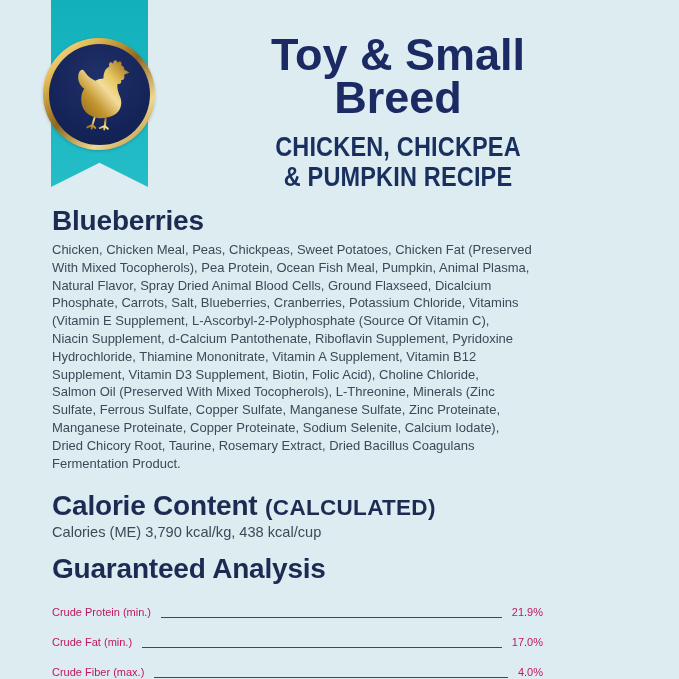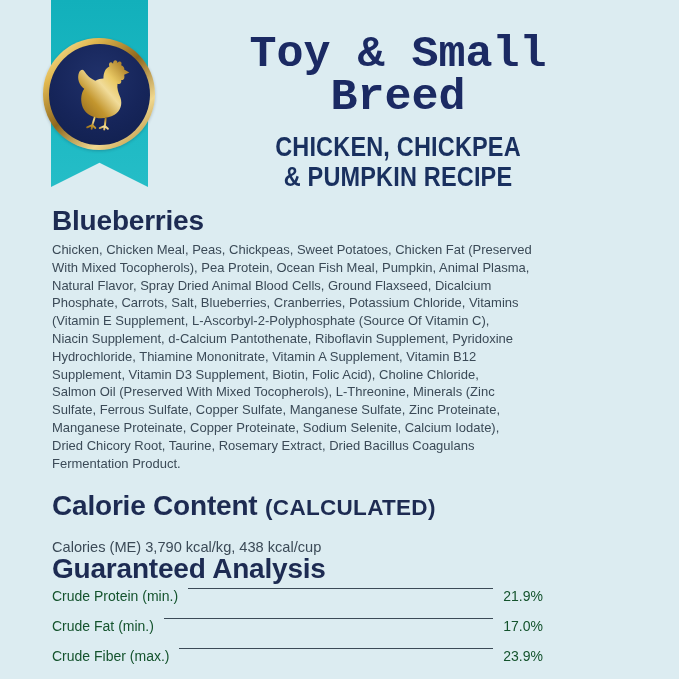--- a/index.html
+++ b/index.html
@@ -28,21 +28,21 @@
   .medallion-inner {
     width:101px; height:101px; border-radius:50%;
     background:radial-gradient(circle at 50% 32%, #20316a 0%, #16255a 55%, #101f4c 100%);
     display:flex; align-items:center; justify-content:center;
   }
   .hen-svg { width:74px; height:74px; }
 
   
   .header-block { position:absolute; left:148px; top:33px; width:500px; text-align:center; }
   .title {
-    font-family:Liberation Mono, monospace; font-weight:700;
+    font-family:Liberation Sans, sans-serif; font-weight:700;
     font-size:45px; line-height:43px; color:#1b2a63;
   }
   .subtitle {
     margin-top:13px; font-weight:700; font-size:27px; line-height:30px;
     color:#19305f; letter-spacing:.2px;
     transform:scaleX(.87); transform-origin:50% 0;
   }
 
   
   .sec-heading {
@@ -52,26 +52,26 @@
   }
   #ingredients-heading { top:204px; }
   .ingredients-lines {
     position:absolute; left:52px; top:241px; width:600px;
     font-size:13px; line-height:17.8px; color:#3b4a57;
   }
   #calorie-heading { top:489px; }
   .heading-qualifier { font-size:22.5px; font-weight:700; letter-spacing:.3px; }
   #calorie-body {
     position:absolute; left:52px; top:523px; width:560px;
-    font-size:14.6px; line-height:18px; color:#3b4a57;margin-top:15px;
+    font-size:14.6px; line-height:18px; color:#3b4a57;
   }
   #guaranteed-heading { top:552px; }
 
   .ga-rows { position:absolute; left:52px; top:588px; width:491px; }
-  .ga-row { display:flex; align-items:flex-start; height:30px; font-size:14px; color:#14532d; }
+  .ga-row { display:flex; align-items:flex-end; height:30px; font-size:11px; color:#be185d; }
   .ga-leader { flex:1; border-top:1.5px solid #3b4a57; margin:0 10px; height:0; }
   .ga-value { white-space:nowrap; }
 </style>
 </head>
 <body>
 
 <div class="ribbon"></div>
 <div class="medallion">
   <div class="medallion-inner">
     <svg class="hen-svg" viewBox="0 0 100 100" aria-hidden="true">
@@ -150,15 +150,15 @@
     <span class="ga-value">21.9%</span>
   </div>
   <div class="ga-row">
     <span>Crude Fat (min.)</span>
     <span class="ga-leader"></span>
     <span class="ga-value">17.0%</span>
   </div>
   <div class="ga-row">
     <span>Crude Fiber (max.)</span>
     <span class="ga-leader"></span>
-    <span class="ga-value">23.9%</span>
+    <span class="ga-value">4.0%</span>
   </div>
 </div>
 
 </body></html>

